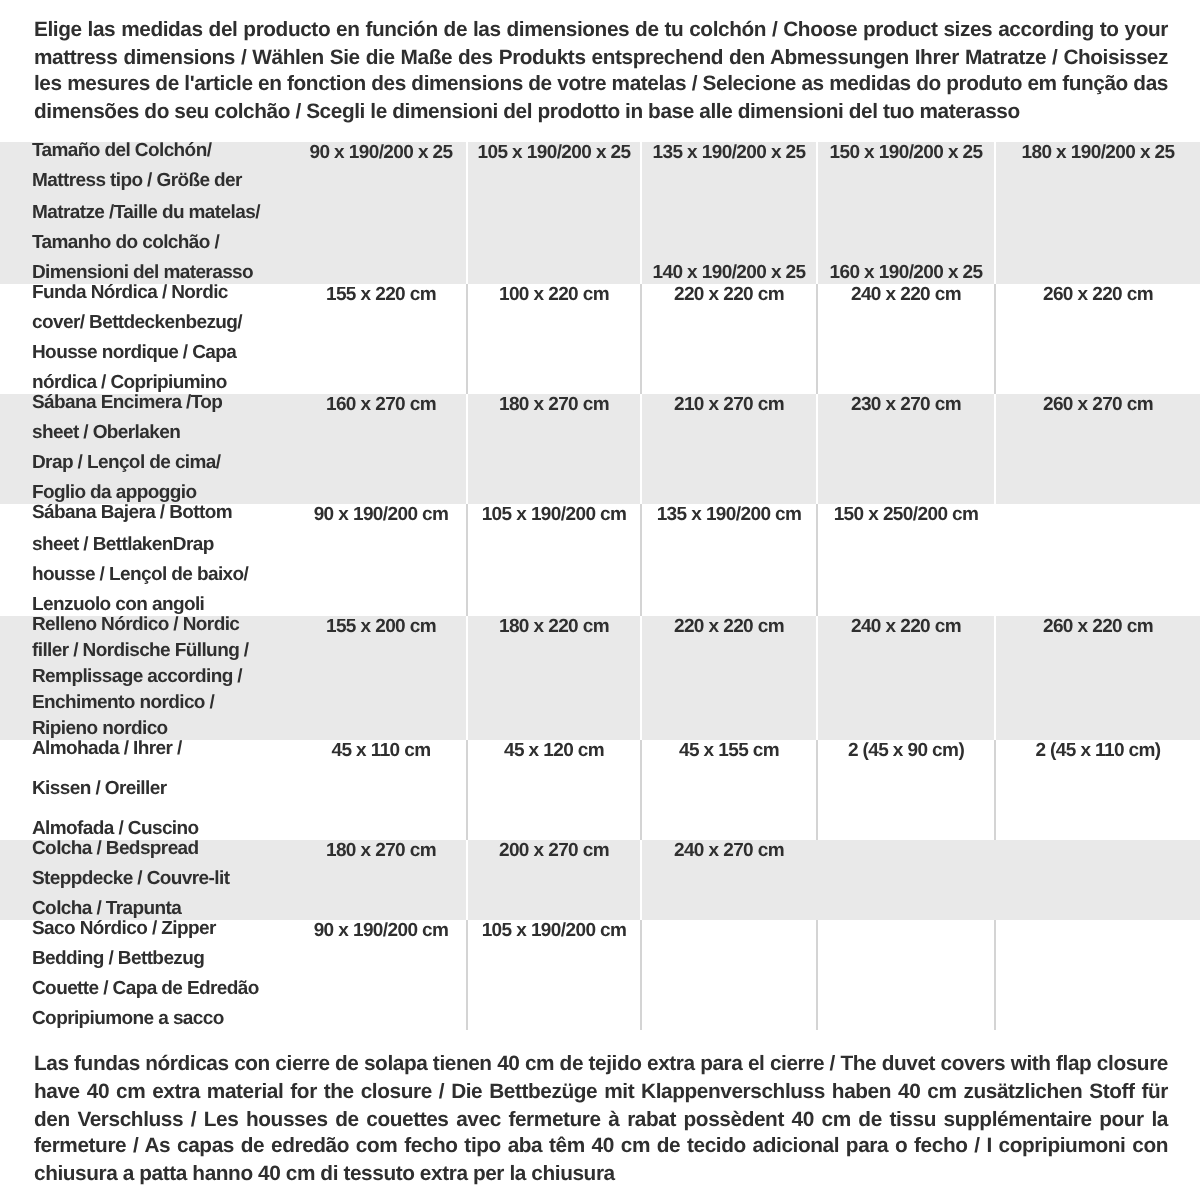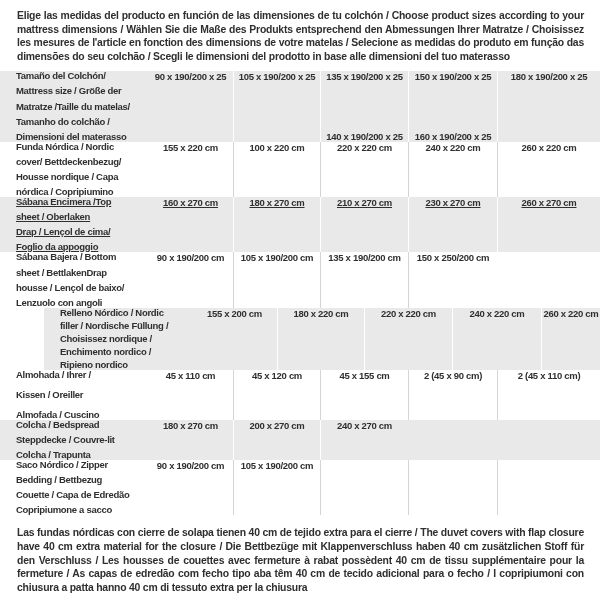--- a/index.html
+++ b/index.html
@@ -24,23 +24,23 @@
 
   .size-table { margin-top: 8px; }
 
   .trow { display: flex; align-items: stretch; }
   .trow.shaded { background: var(--shade, #e9e9e9); }
   .trow.shaded { --div: var(--div-shade, #ffffff); }
   .trow.plain  { --div: var(--div-white, #d4d4d4); }
 
   .trow:nth-child(1) { height: 71px; }
   .trow:nth-child(2) { height: 55px; }
-  .trow:nth-child(3) { height: 55px; text-decoration: underline; }
+  .trow:nth-child(3) { height: 55px; }
   .trow:nth-child(4) { height: 56px; border-radius: 23px; }
-  .trow:nth-child(5) { height: 62px; margin-left: 44px; }
+  .trow:nth-child(5) { height: 62px; }
   .trow:nth-child(6) { height: 50px; }
   .trow:nth-child(7) { height: 40px; }
   .trow:nth-child(8) { height: 55px; }
 
   .cell {
     display: flex; flex-direction: column; justify-content: space-between;
     box-sizing: border-box;
   }
   .label-cell {
     width: 148px;
@@ -79,21 +79,21 @@
 </head>
 <body>
 
 <div class="page">
   <p class="intro">Elige las medidas del producto en función de las dimensiones de tu colchón / Choose product sizes according to your mattress dimensions / Wählen Sie die Maße des Produkts entsprechend den Abmessungen Ihrer Matratze / Choisissez les mesures de l'article en fonction des dimensions de votre matelas / Selecione as medidas do produto em função das dimensões do seu colchão / Scegli le dimensioni del prodotto in base alle dimensioni del tuo materasso</p>
 
   <div class="size-table">
       <div class="trow shaded">
         <div class="cell label-cell">
           <div>Tamaño del Colchón/</div>
-          <div>Mattress size / Größe der</div>
+          <div>Mattress tipo / Größe der</div>
           <div>Matratze /Taille du matelas/</div>
           <div>Tamanho do colchão /</div>
           <div>Dimensioni del materasso</div>
         </div>
         <div class="cell data-cell col-0">
           <div>90 x 190/200 x 25</div>
         </div>
         <div class="cell data-cell col-1">
           <div>105 x 190/200 x 25</div>
         </div>
@@ -172,21 +172,21 @@
           <div>135 x 190/200 cm</div>
         </div>
         <div class="cell data-cell col-3">
           <div>150 x 250/200 cm</div>
         </div>
       </div>
       <div class="trow shaded">
         <div class="cell label-cell">
           <div>Relleno Nórdico / Nordic</div>
           <div>filler / Nordische Füllung /</div>
-          <div>Choisissez nordique /</div>
+          <div>Remplissage according /</div>
           <div>Enchimento nordico /</div>
           <div>Ripieno nordico</div>
         </div>
         <div class="cell data-cell col-0">
           <div>155 x 200 cm</div>
         </div>
         <div class="cell data-cell col-1">
           <div>180 x 220 cm</div>
         </div>
         <div class="cell data-cell col-2">

